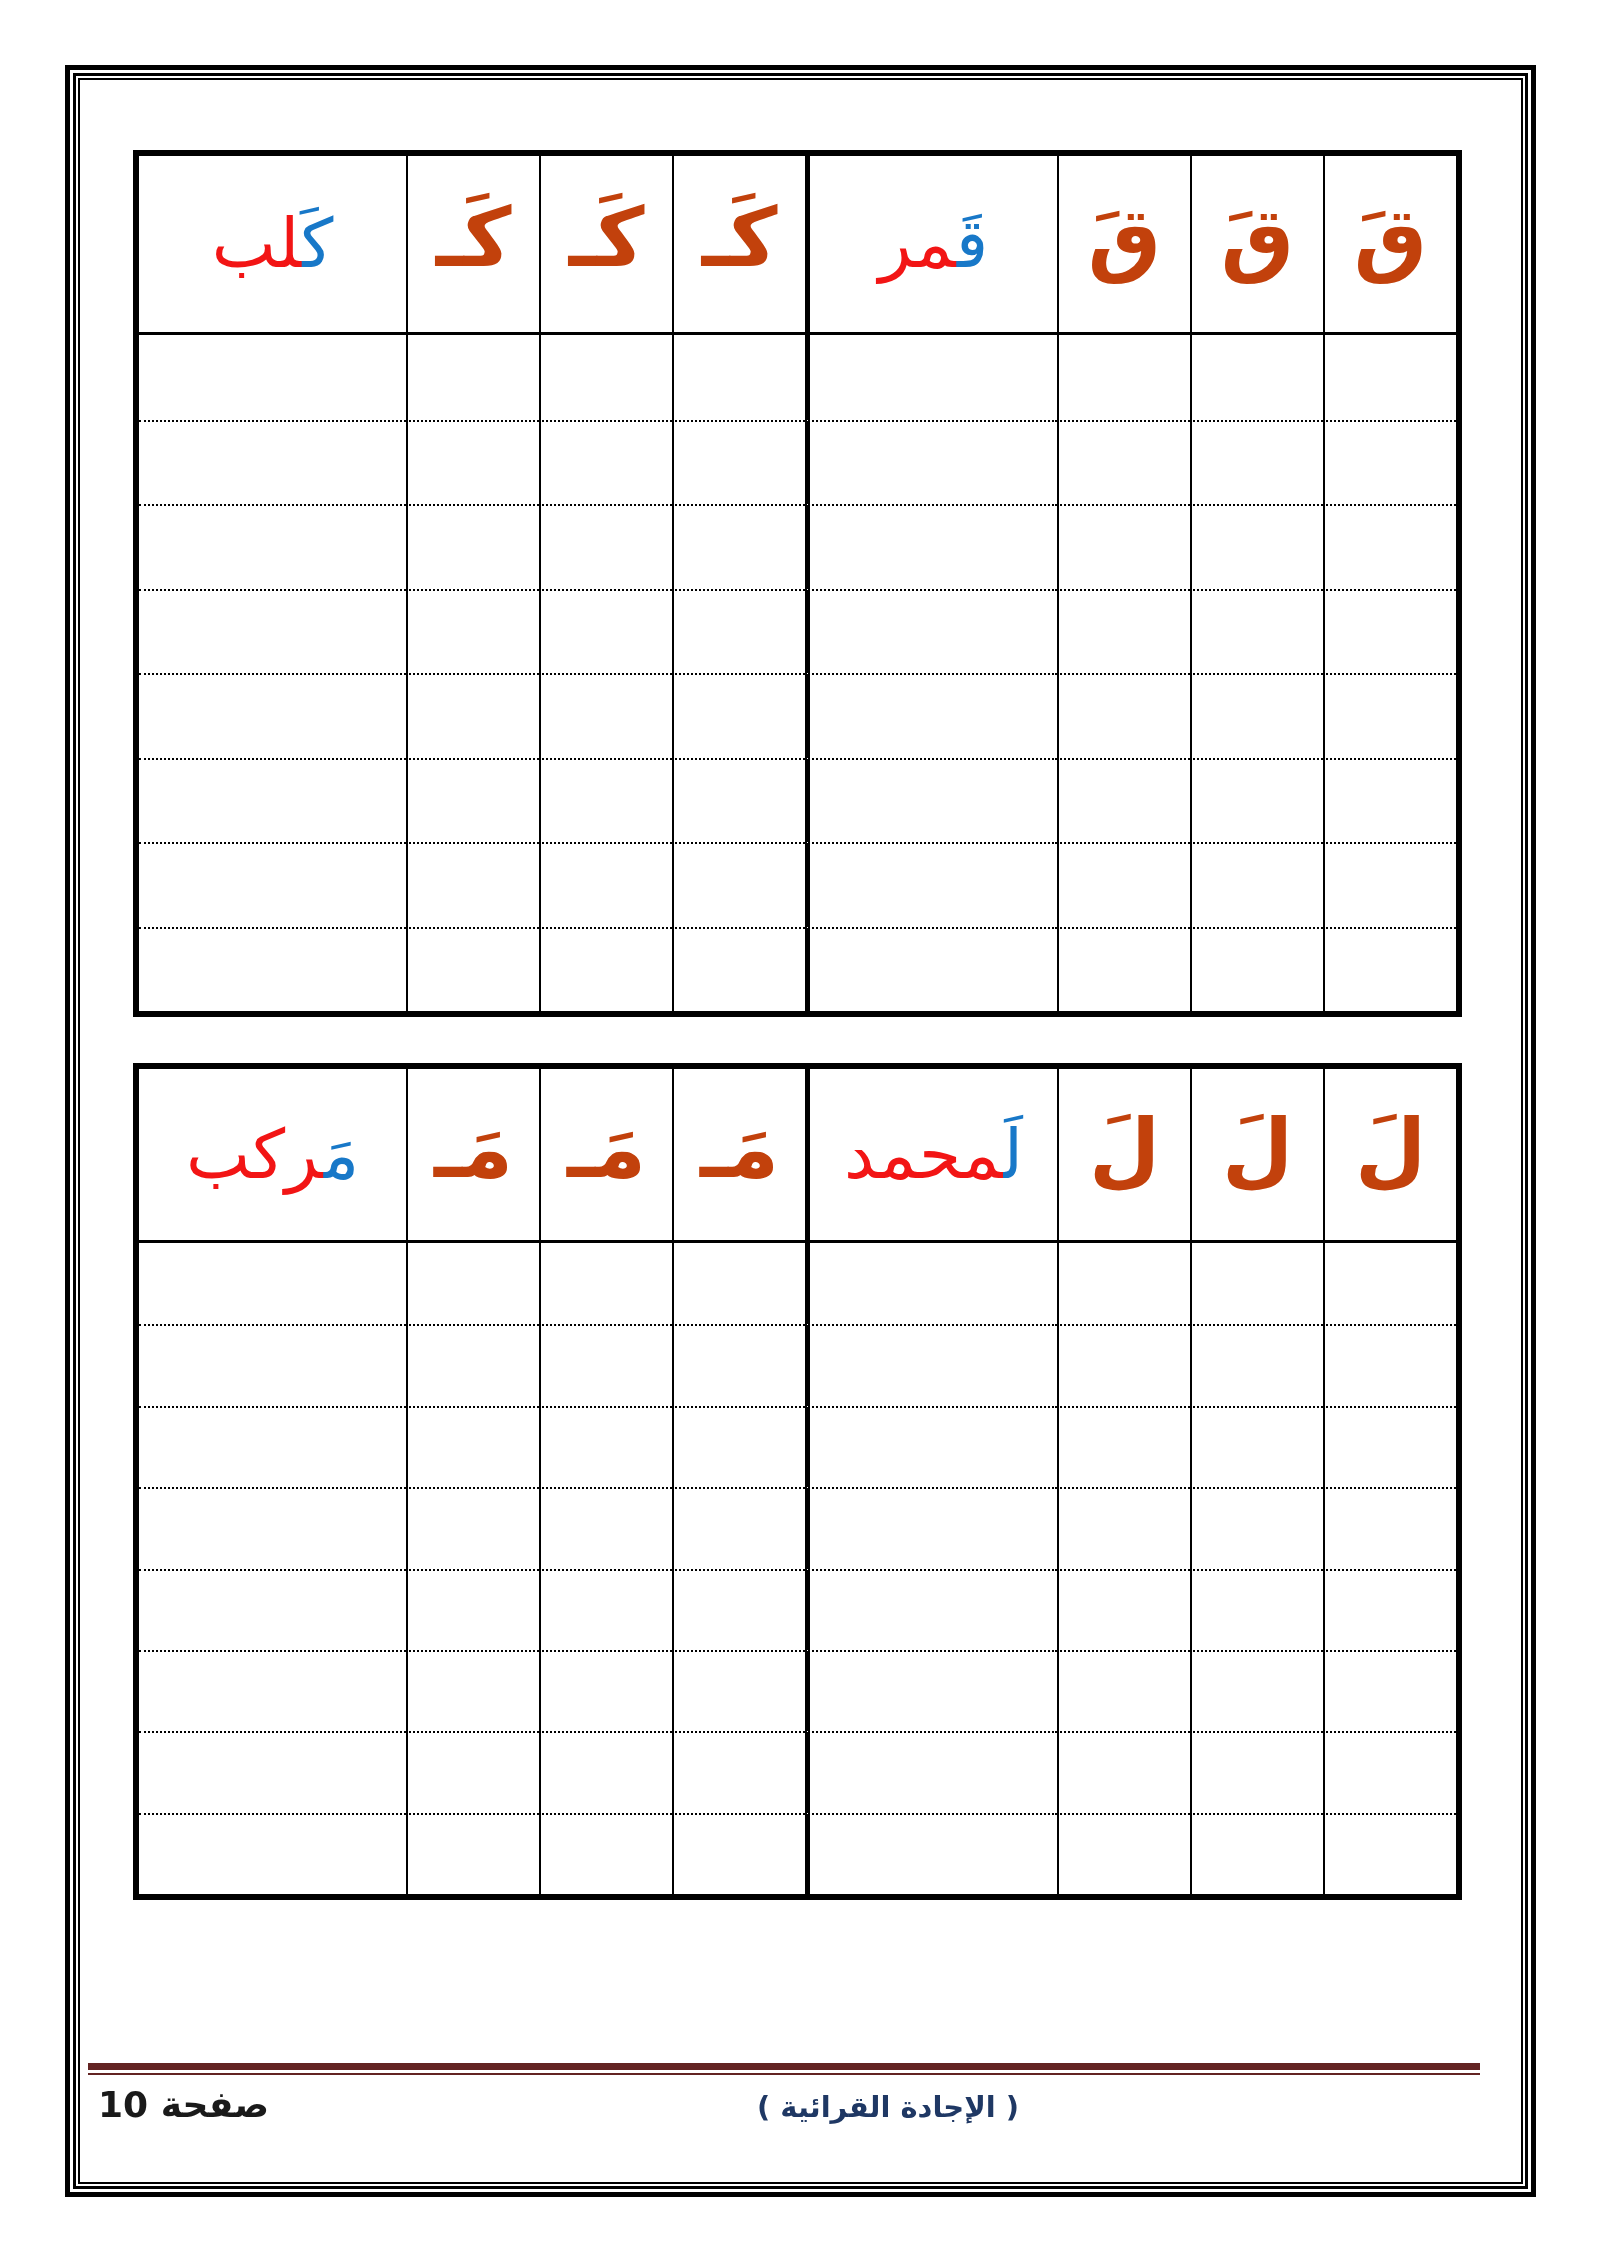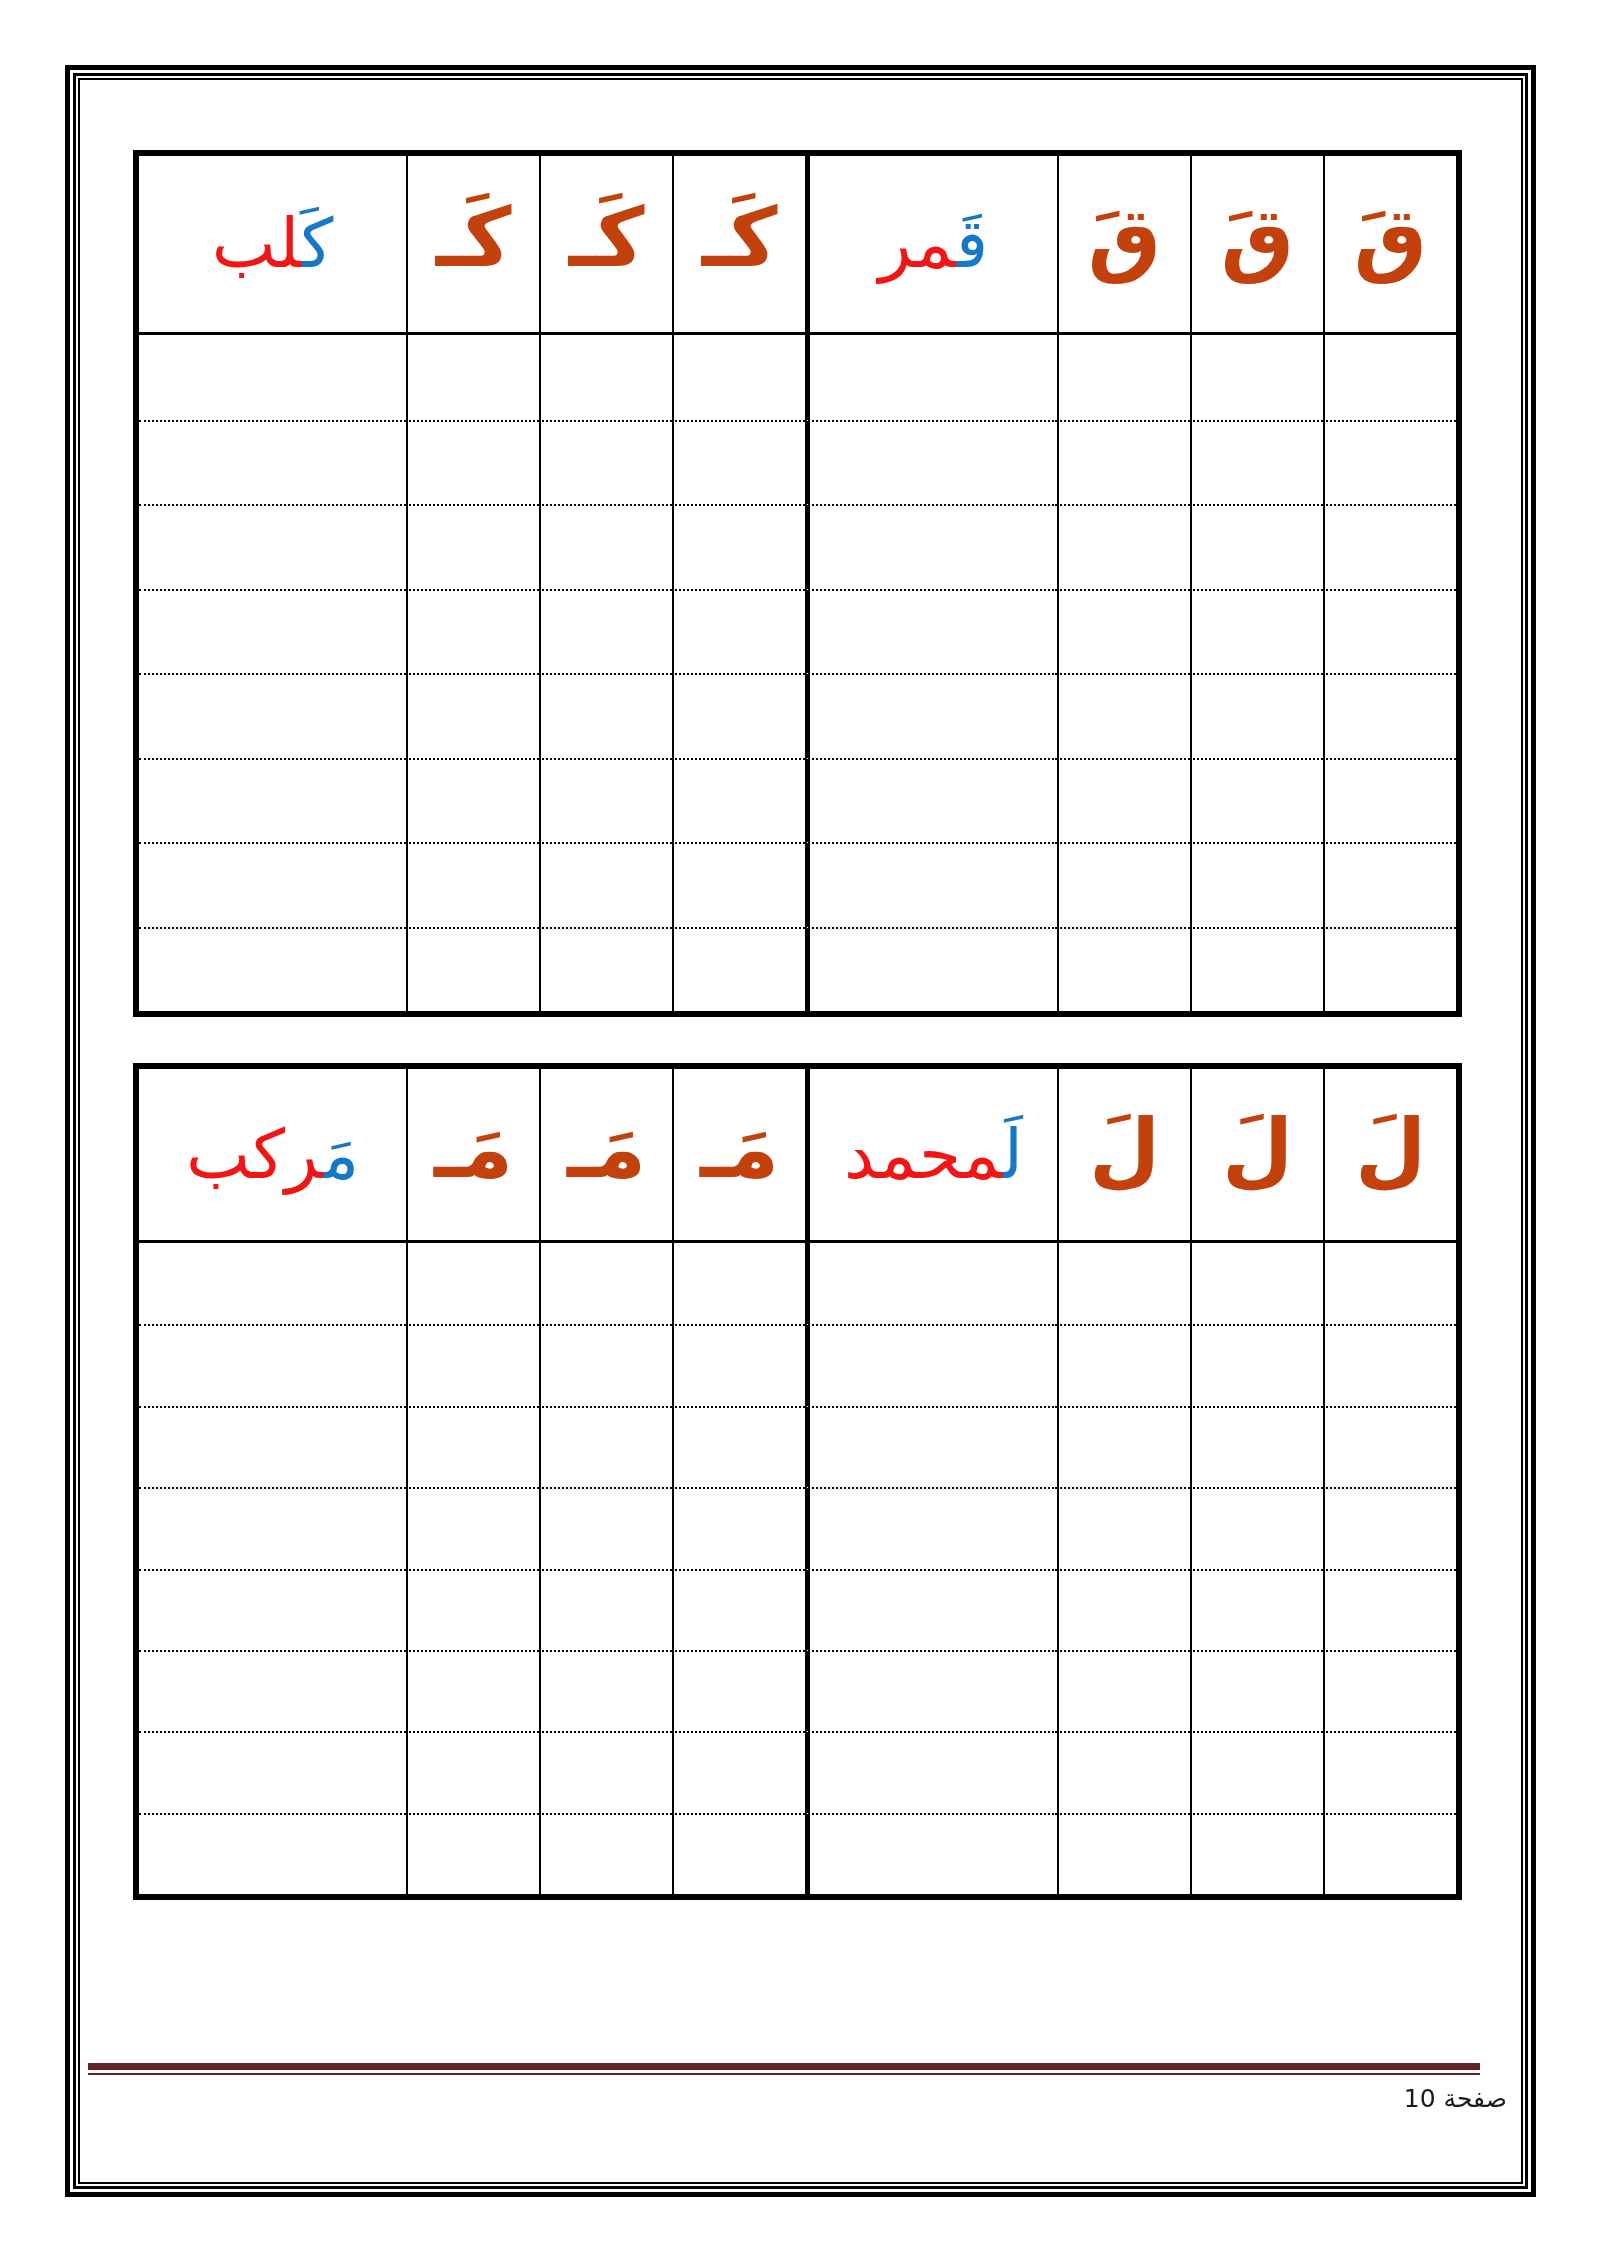--- a/index.html
+++ b/index.html
@@ -55,21 +55,21 @@
     display:flex;align-items:baseline;direction:rtl;
   }
   .footer-author{
     font-size:31px;font-weight:700;color:var(--author-color,#5f1f1f);white-space:nowrap;
   }
   .footer-series{
     flex:1;text-align:center;font-size:29px;font-weight:700;
     color:var(--series-color,#1f3864);white-space:nowrap;
   }
   .footer-page{
-    font-size:25px;font-weight:400;color:#1a1a1a;white-space:nowrap;margin-left:6px;
+    font-size:36px;font-weight:700;color:#1a1a1a;white-space:nowrap;margin-left:6px;
   }
 </style>
 </head>
 <body>
 
 <div class="frame-outer">
   <div class="frame-mid">
     <div class="frame-inner">
 
       <div class="sheet-table" id="table-top">
@@ -258,18 +258,19 @@
           <div class="cell practice c6 r7"></div>
           <div class="cell practice c7 r7"></div>
         </div>
 
       <div class="footer-rule">
         <div class="band"></div>
         <div class="hairline"></div>
       </div>
 
       <div class="footer-text">
+        <span class="footer-series">( الإجادة القرائية )</span>
         <span class="footer-page">صفحة 10</span>
       </div>
 
     </div>
   </div>
 </div>
 
 </body></html>

